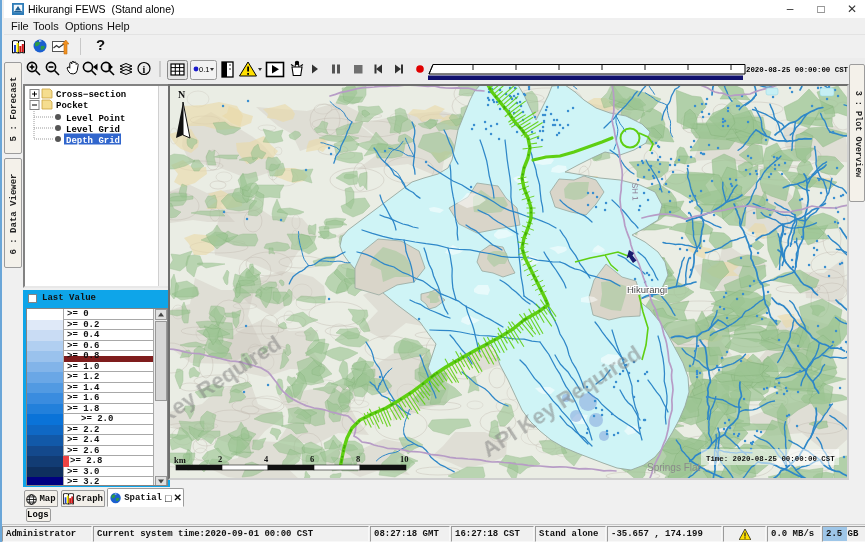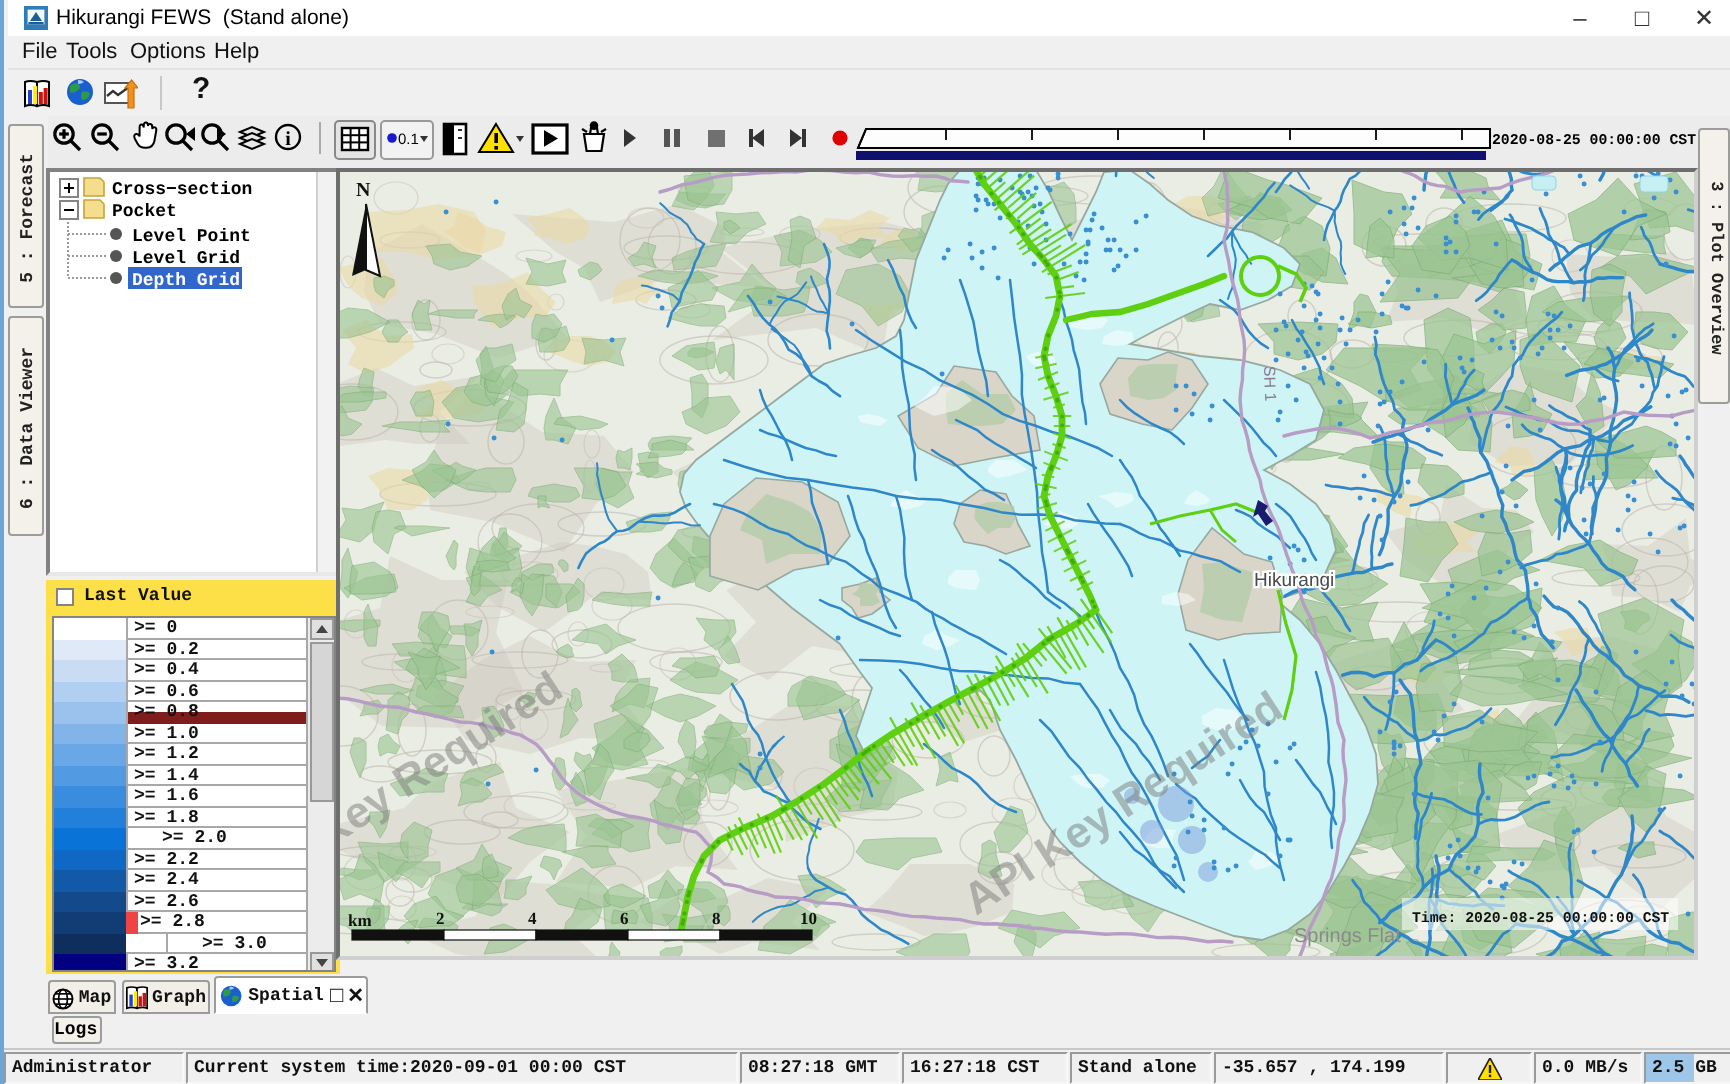--- a/index.html
+++ b/index.html
@@ -12,21 +12,21 @@
 .winbtn { position:absolute; top:0; width:28px; height:18px; text-align:center; font-size:12px; color:#333; line-height:18px; }
 #menubar { position:absolute; left:2px; top:18px; width:863px; height:16px; background:#f0f0f0; font-size:11px; color:#111; }
 .menuitem { position:absolute; top:2px; }
 #toolbar1 { position:absolute; left:2px; top:34px; width:863px; height:24px; background:#f0f0f0; border-top:1px solid #e3e3e3; }
 #client { position:absolute; left:2px; top:58px; width:863px; height:429px; background:#f0f0f0; }
 
 .vtab { position:absolute; background:#f4f1ea; border:1px solid #9c9c9c; border-radius:2px; font-family:"Liberation Mono",monospace; font-size:9px; font-weight:bold; color:#222; }
 .vtab span { display:block; transform:rotate(-90deg); transform-origin:center; white-space:nowrap; }
 
 #treepanel { position:absolute; left:19px; top:26px; width:147px; height:204px; background:#fff; border:2px solid; border-color:#828282 #e8e8e8 #e8e8e8 #828282; font-family:"Liberation Mono",monospace; font-size:9px; font-weight:bold; color:#111; }
-#legendpanel { position:absolute; left:19px; top:232px; width:147px; height:197px; background:#fde047; font-family:"Liberation Mono",monospace; font-size:9px; font-weight:bold; color:#111; }
+#legendpanel { position:absolute; left:19px; top:232px; width:147px; height:197px; background:#0ea5e9; font-family:"Liberation Mono",monospace; font-size:9px; font-weight:bold; color:#111; }
 
 #maptoolbar { position:absolute; left:20px; top:0px; width:843px; height:26px; background:#ececec; }
 #mapwrap { position:absolute; left:164px; top:26px; width:681px; height:396px; border:2px solid; border-color:#6e6e6e #cfcfcf #cfcfcf #6e6e6e; background:#eceee6; overflow:hidden; }
 #righttabs { position:absolute; right:0; top:0; width:18px; height:429px; }
 #bottomtabs { position:absolute; left:2px; top:487px; width:863px; height:20px; background:#f0f0f0; }
 #logsrow { position:absolute; left:2px; top:507px; width:863px; height:17px; background:#f0f0f0; }
 #statusbar { position:absolute; left:0px; top:524px; width:865px; height:18px; background:#f0f0f0; border-top:1px solid #c8c8c8; font-family:"Liberation Mono",monospace; font-size:9px; font-weight:bold; color:#111; }
 .scell { position:absolute; top:1px; height:16px; border:1px solid; border-color:#9a9a9a #f8f8f8 #f8f8f8 #9a9a9a; padding:2px 3px 0 3px; white-space:nowrap; overflow:hidden; }
 .btab { position:absolute; height:17px; background:#f2efe9; border:1px solid #9c9c9c; border-radius:2px 2px 0 0; font-family:"Liberation Mono",monospace; font-size:9px; font-weight:bold; color:#111; display:flex; align-items:center; justify-content:center; }
 .btab.sel { background:#ffffff; border-bottom-color:#fff; }
@@ -275,21 +275,21 @@
         <div style="position:absolute;left:0;top:136.5px;width:127px;height:10.5px;border-bottom:1px solid #a8a8a8;">
             <span style="position:absolute;left:0;top:0;width:36px;height:10.5px;background:#14498c;"></span>
             <span style="position:absolute;left:36px;top:0;width:91px;height:10.5px;border-left:1px solid #a8a8a8;padding-left:3px;">&gt;= 2.6</span>
           </div>
         <div style="position:absolute;left:0;top:147.0px;width:127px;height:10.5px;border-bottom:1px solid #a8a8a8;">
             <span style="position:absolute;left:0;top:0;width:36px;height:10.5px;background:#123c74;"></span>
             <span style="position:absolute;left:36px;top:0;width:91px;height:10.5px;border-left:6px solid #ef4444;padding-left:1px;">&gt;= 2.8</span>
           </div>
         <div style="position:absolute;left:0;top:157.5px;width:127px;height:10.5px;border-bottom:1px solid #a8a8a8;">
             <span style="position:absolute;left:0;top:0;width:36px;height:10.5px;background:#0e2f5e;"></span>
-            <span style="position:absolute;left:36px;top:0;width:71px;height:10.5px;border-left:1px solid #a8a8a8;padding-left:17px;margin-left:20px;">&gt;= 3.0</span>
+            <span style="position:absolute;left:36px;top:0;width:71px;height:10.5px;border-left:1px solid #a8a8a8;padding-left:3px;">&gt;= 3.0</span>
           </div>
         <div style="position:absolute;left:0;top:168.0px;width:127px;height:10.5px;border-bottom:1px solid #a8a8a8;">
             <span style="position:absolute;left:0;top:0;width:36px;height:10.5px;background:#000080;"></span>
             <span style="position:absolute;left:36px;top:0;width:91px;height:10.5px;border-left:1px solid #a8a8a8;padding-left:3px;">&gt;= 3.2</span>
           </div>
         <div style="position:absolute;right:0;top:0;width:14px;height:178px;background:#ececec;border-left:1px solid #a8a8a8;">
           <div style="position:absolute;left:1px;top:0;width:12px;height:11px;background:#e0e0e0;border:1px solid #999;"><svg width="10" height="9">
                 <path d="M5 2.5 L8 6.5 L2 6.5 Z" fill="#444"></path>
               </svg></div>
           <div style="position:absolute;left:1px;bottom:0;width:12px;height:11px;background:#e0e0e0;border:1px solid #999;"><svg width="10" height="9">

